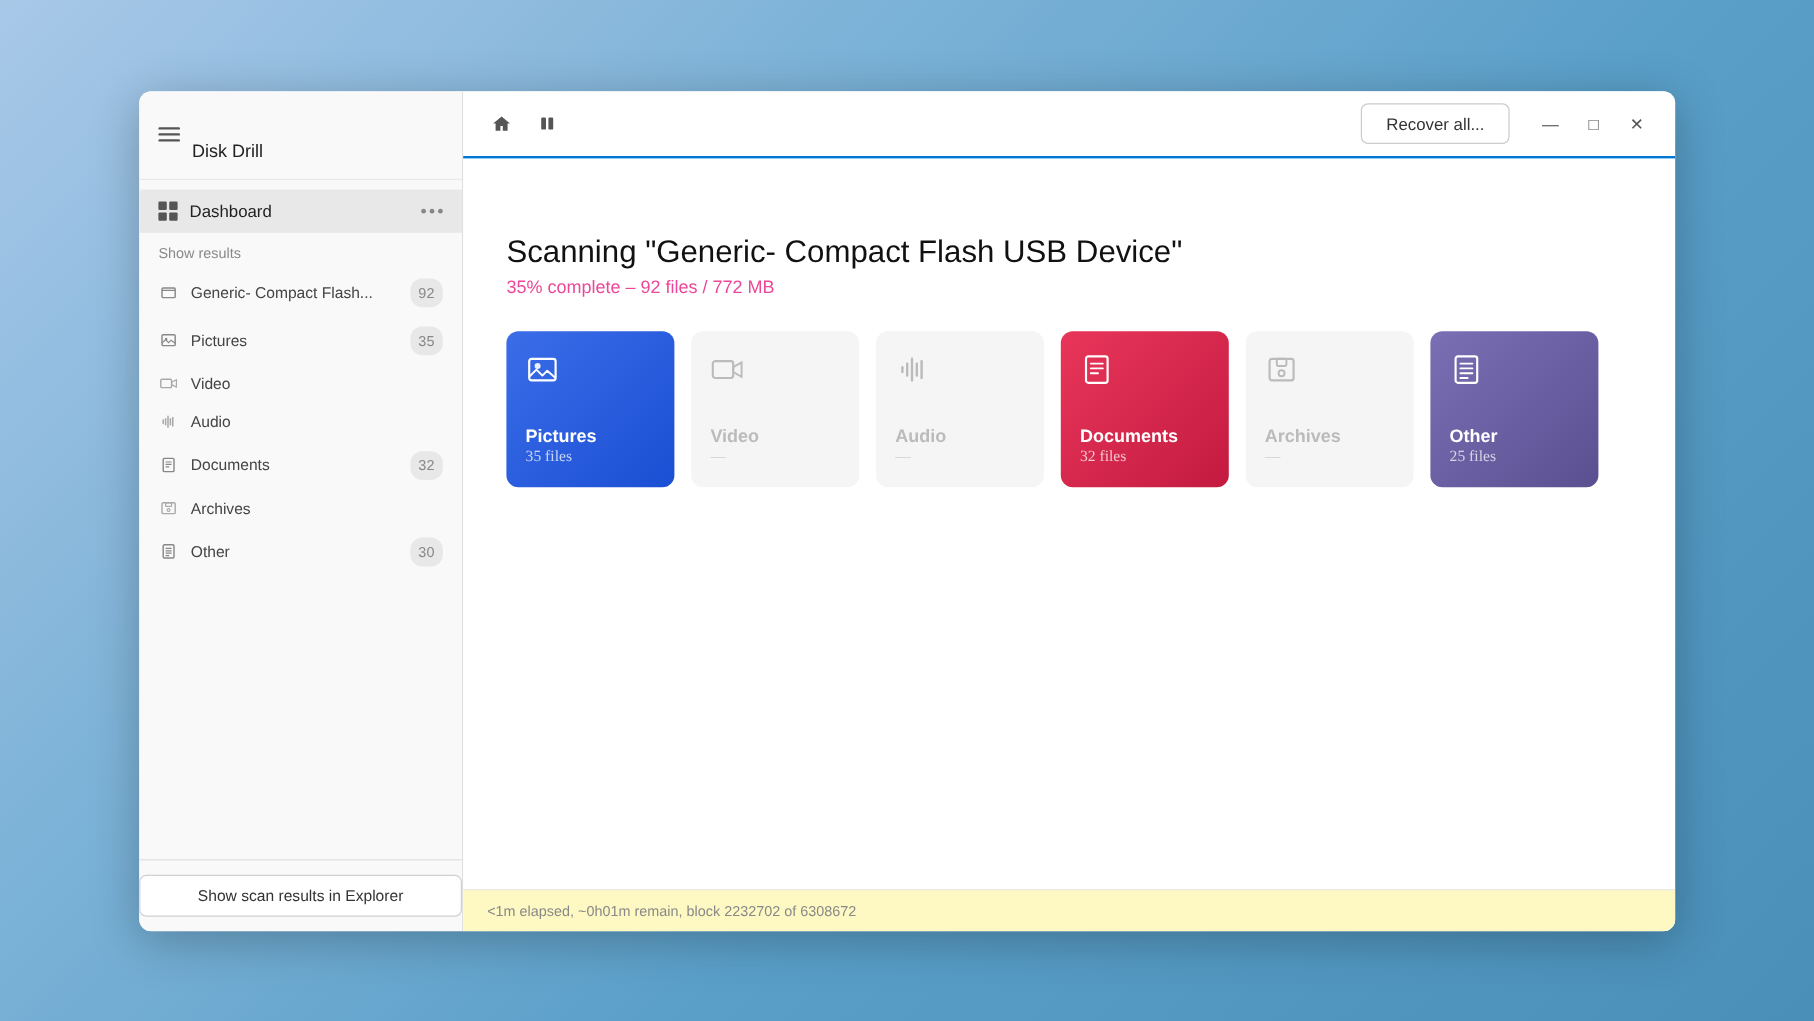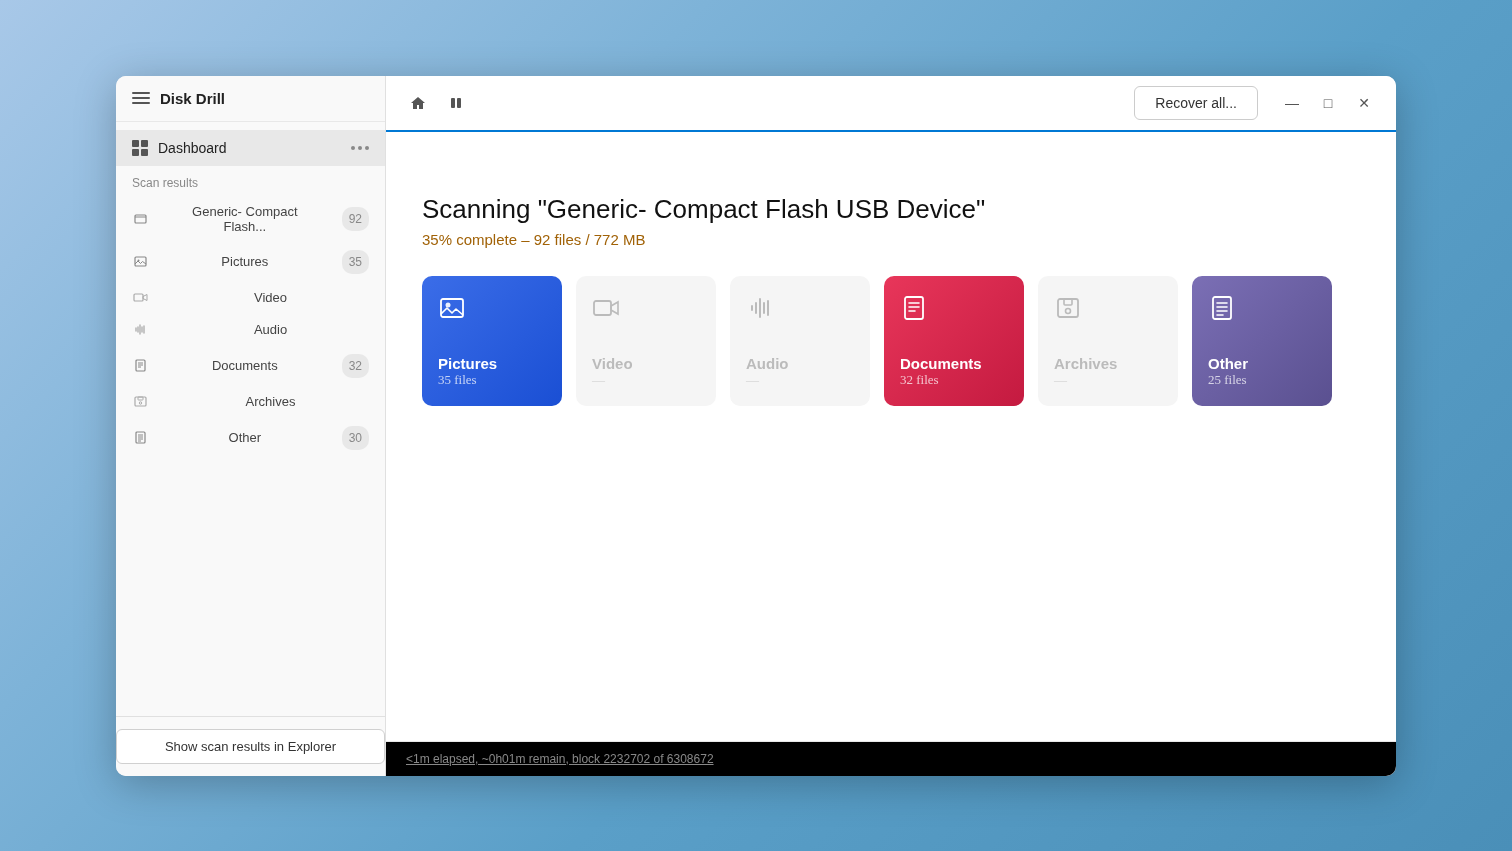--- a/index.html
+++ b/index.html
@@ -46,22 +46,23 @@
       cursor: pointer;
     }
     .menu-icon span {
       width: 18px;
       height: 2px;
       background: #555;
       border-radius: 1px;
     }
     .app-title {
       font-size: 15px;
-      font-weight: 700;
+      font-weight: 400;
       color: #222;
+      margin-top: 28px;
     }
     .sidebar-nav {
       flex: 1;
       padding: 8px 0;
     }
     .dashboard-item {
       display: flex;
       align-items: center;
       padding: 10px 16px;
       background: #e8e8e8;
@@ -99,23 +100,22 @@
     .section-label {
       padding: 10px 16px 6px;
       font-size: 12px;
       color: #888;
       font-weight: 500;
     }
     .sidebar-item {
       display: flex;
       align-items: center;
       padding: 8px 16px;
-      gap: 24px;
-      cursor: pointer;
-      text-align: center;
+      gap: 11px;
+      cursor: pointer;
     }
     .sidebar-item-icon {
       width: 16px;
       height: 16px;
       display: flex;
       align-items: center;
       justify-content: center;
       color: #777;
       font-size: 13px;
     }
@@ -228,21 +228,21 @@
       overflow-y: auto;
     }
     .scan-title {
       font-size: 26px;
       font-weight: 400;
       color: #111;
       margin-bottom: 6px;
     }
     .scan-subtitle {
       font-size: 15px;
-      color: #a16207;
+      color: #ec4899;
       margin-bottom: 28px;
     }
     .category-grid {
       display: flex;
       flex-direction: row;
       gap: 14px;
       flex-wrap: wrap;
     }
     .category-card {
       width: 140px;
@@ -278,25 +278,24 @@
     }
     .card-count {
       font-size: 13px;
       opacity: 0.85;
       font-family: Liberation Serif, serif;
     }
     .inactive .card-label { color: #bbb; }
     .inactive .card-count { color: #ccc; }
     .status-bar {
       padding: 10px 20px;
-      background: #000000;
+      background: #fef9c3;
       border-top: 1px solid #e8e8e8;
       font-size: 12px;
       color: #888;
-      text-decoration: underline;
     }
     .icon-svg-sm {
       width: 15px;
       height: 15px;
     }
   </style>
 </head>
 <body>
 
 <div class="window">
@@ -320,21 +319,21 @@
             <span></span>
         </div>
         <span class="dashboard-label">Dashboard</span>
         <div class="scan-spinner">
           <span></span>
             <span></span>
             <span></span>
         </div>
       </div>
 
-      <div class="section-label">Scan results</div>
+      <div class="section-label">Show results</div>
 
       <div id="sidebar-items-container">
           <div class="sidebar-item">
     <div class="sidebar-item-icon">
               <svg class="icon-svg-sm" viewBox="0 0 15 15" fill="none">
                 <rect x="2" y="4" width="11" height="8" rx="1" stroke="#888" stroke-width="1.2"></rect>
                 <path d="M2 6h11" stroke="#888" stroke-width="1"></path>
               </svg>
             </div>
     <span class="sidebar-item-label">Generic- Compact Flash...</span>

